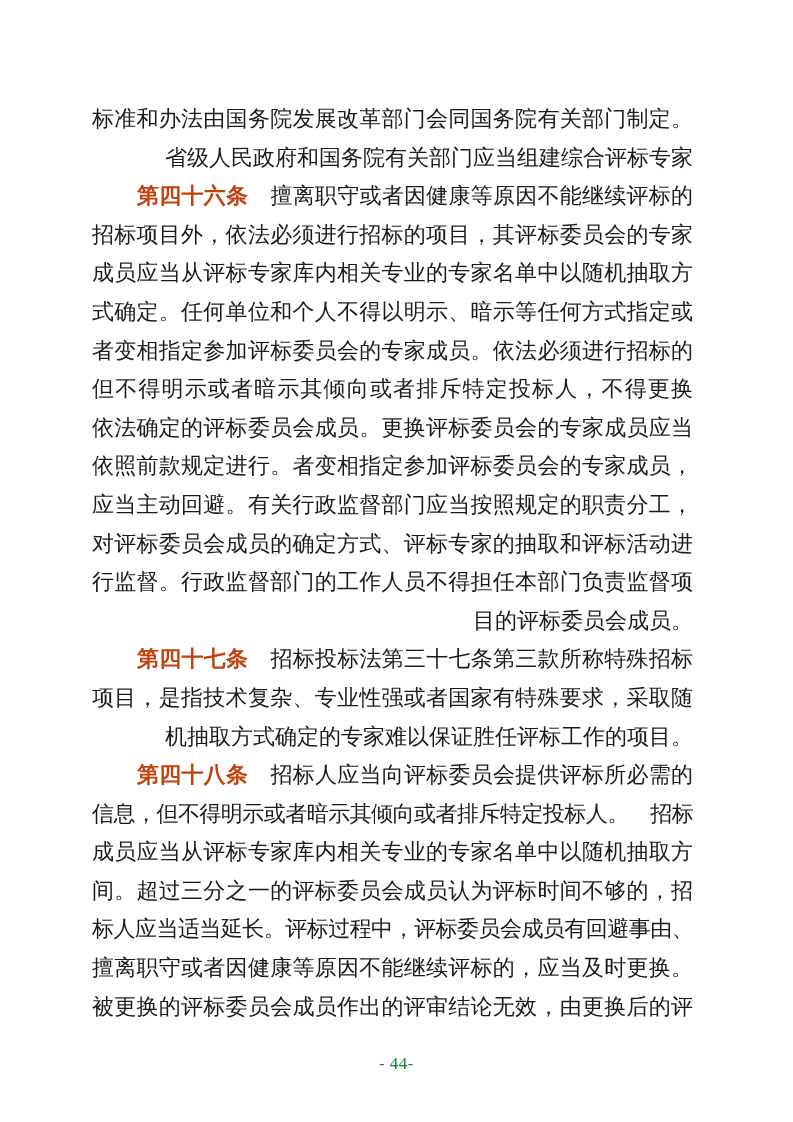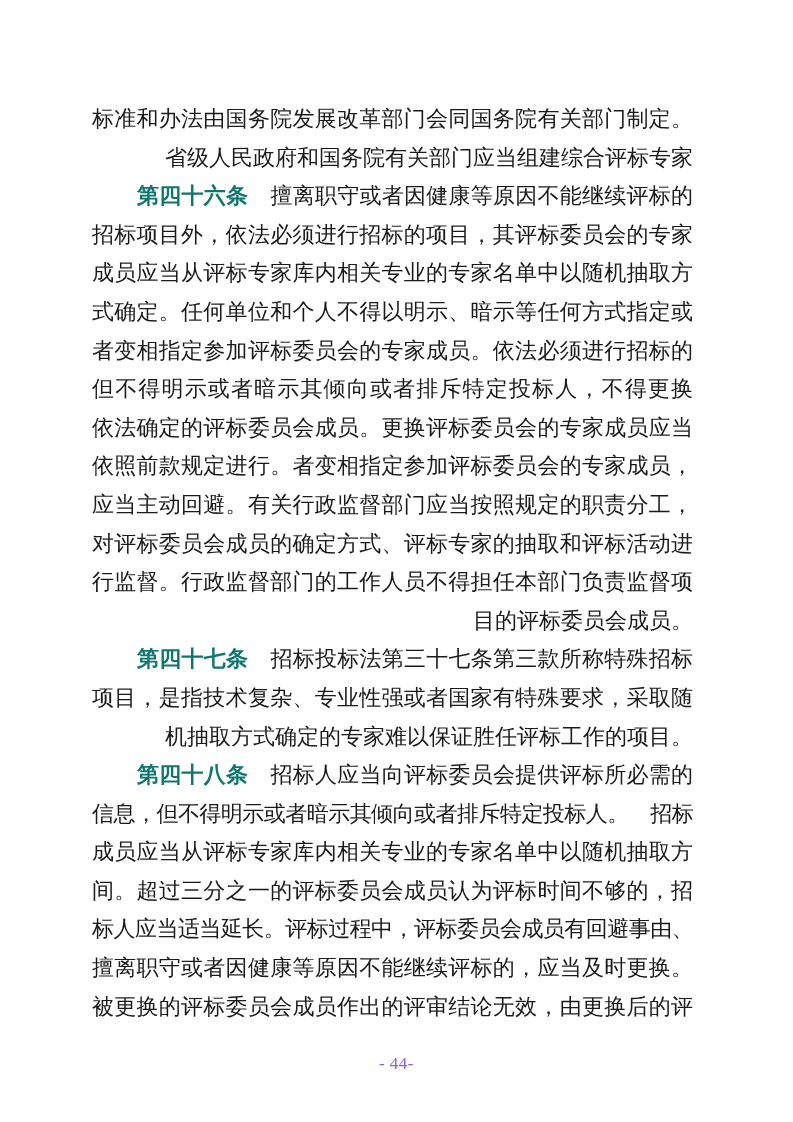--- a/index.html
+++ b/index.html
@@ -29,30 +29,30 @@
     text-align: justify;
     text-justify: inter-character;
     overflow: hidden;
   }
   .line.fill { text-align-last: justify; }
   .line.end  { text-align: right; text-align-last: auto; margin-left: 48px; }
   .line.indent { padding-left: 45px; }
   .line.tight { letter-spacing: -0.7px; }
   .art {
     font-weight: 700;
-    color: #0f766e;
+    color: #c2410c;
   }
   .pagenum {
     position: absolute;
     left: 0; top: 1054px;
     width: 793px;
     text-align: center;
     font-size: 17px;
     line-height: 20px;
-    color: #8b5cf6;
+    color: #15803d;
     letter-spacing: 0.5px;
   }
 </style>
 </head>
 <body>
 
 <div class="page">
   <div class="textblock">
     <div class="line fill"><span>标准和办法由国务院发展改革部门会同国务院有关部门制定。</span></div>
     <div class="line end"><span>省级人民政府和国务院有关部门应当组建综合评标专家库。</span></div>

